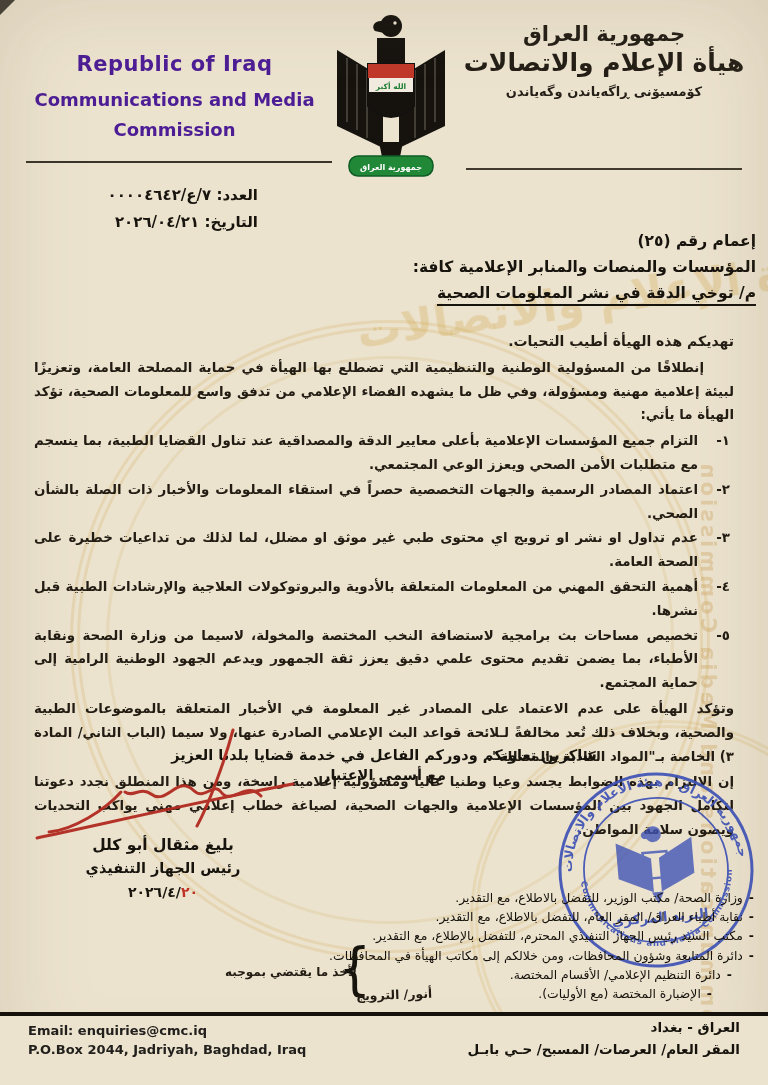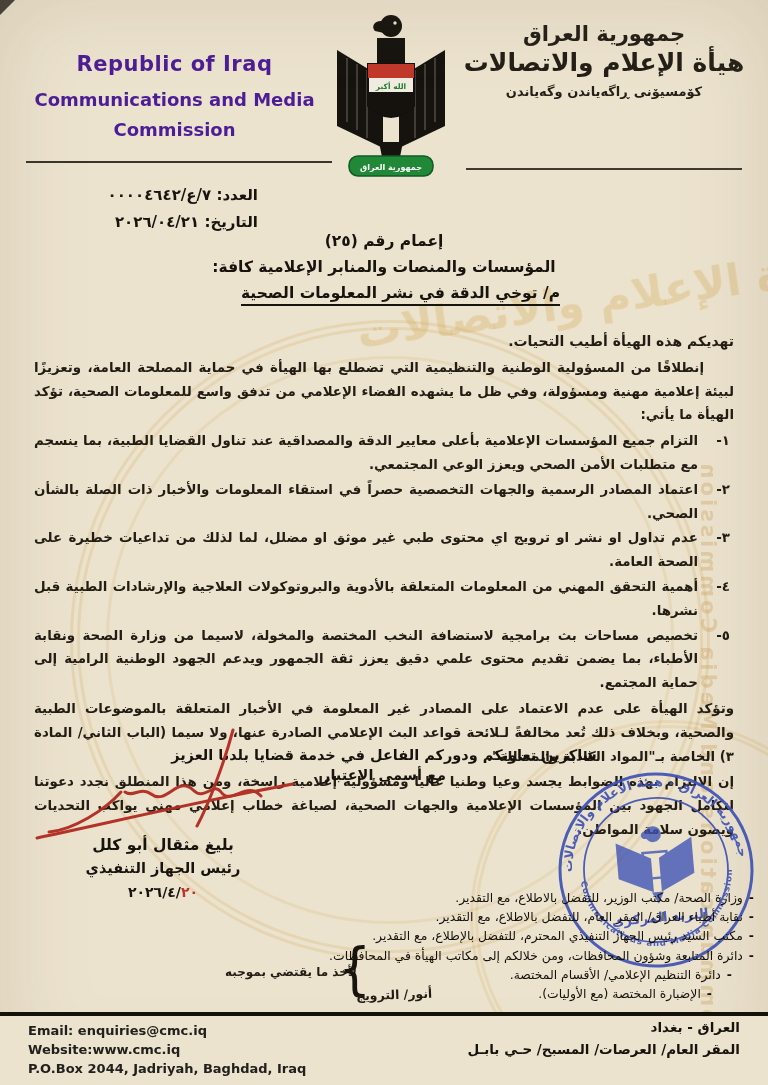--- a/index.html
+++ b/index.html
@@ -37,21 +37,21 @@
   .rule-right{position:absolute;right:26px;top:168px;width:276px;height:2px;background:#403a2e;}
   .emblem{position:absolute;left:330px;top:10px;width:122px;height:176px;}
 
   
   .meta{position:absolute;left:40px;top:186px;width:218px;direction:rtl;font-weight:bold;
         font-size:15px;color:#17130d;}
   .meta .meta-line{margin-bottom:9px;white-space:nowrap;}
   .ltr-num{direction:ltr;unicode-bidi:bidi-override;display:inline-block;}
 
   
-  .subject{position:absolute;left:0;right:0;top:232px;text-align:center;direction:rtl;
+  .subject{position:absolute;left:0;right:12px;top:232px;text-align:right;direction:rtl;
         color:#17130d;font-weight:bold;font-size:15.5px;}
   .subject .s-line{margin-top:8px;}
   .subject .underline{display:inline-block;border-bottom:2px solid #17130d;padding-bottom:2px;margin-left:33px;}
 
   
   .body-text{position:absolute;left:34px;right:34px;top:330px;direction:rtl;text-align:justify;
         font-size:13.4px;line-height:23.8px;color:#221c13;font-weight:bold;z-index:2;}
   .body-text .salutation{font-size:14px;}
   .body-text .intro{text-indent:30px;margin:2px 0;}
   .item{position:relative;padding-right:36px;margin:1px 0;}
@@ -253,21 +253,20 @@
   </div>
 
   <div class="dist-note">لأخذ ما يقتضي بموجبه</div>
   <div class="dist-brace">{</div>
   <div class="dist-annotation">أنور/ الترويج</div>
 
   <div class="footer">
     <div class="footer-left">
       <div><span>Email:</span>
         <span>enquiries@cmc.iq</span></div>
-      <div><span>Website:</span><span>www.cmc.iq</span></div>
       <div>P.O.Box 2044, Jadriyah, Baghdad, Iraq</div>
     </div>
     <div class="footer-right">
       <div>العراق - بغداد</div>
       <div>المقر العام/ العرصات/ المسبح/ حـي بابـل</div>
     </div>
   </div>
 
 </div>
 

